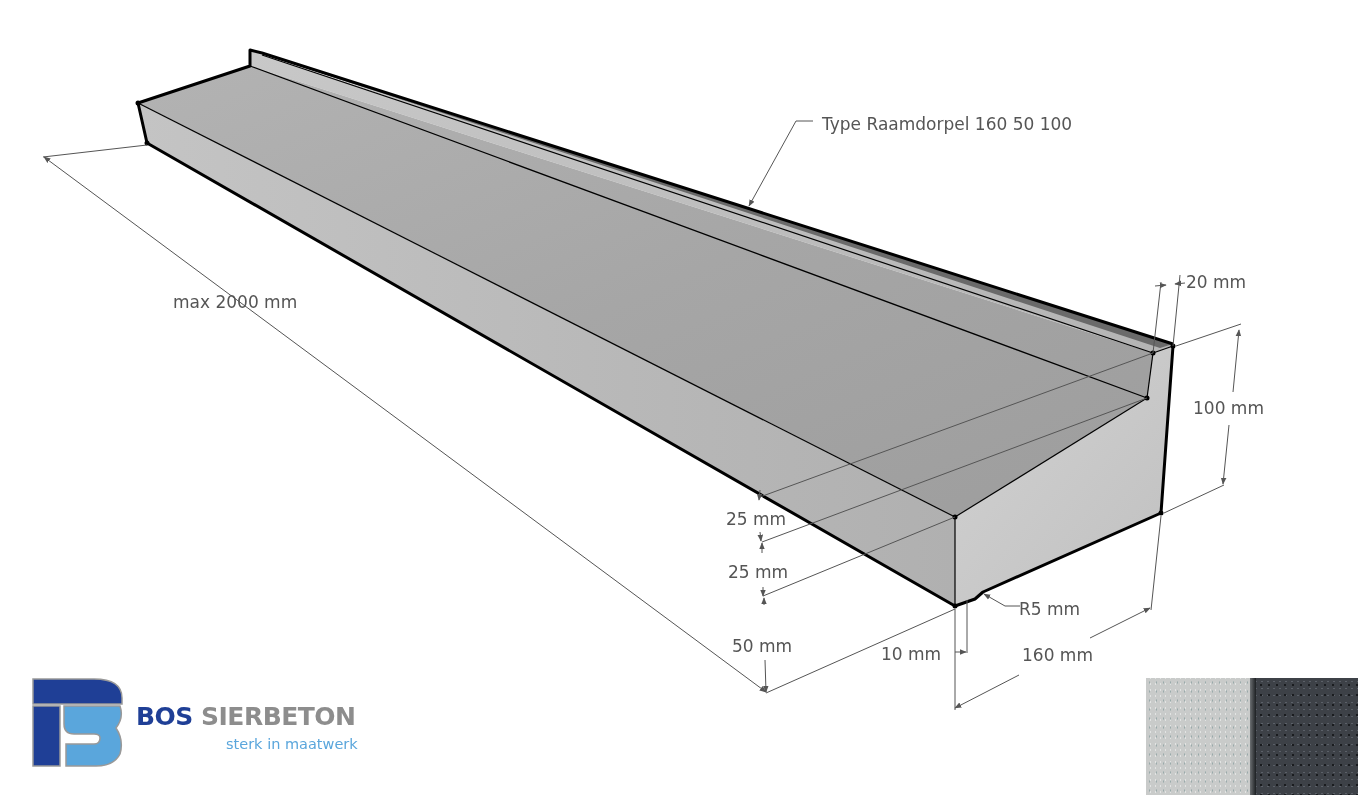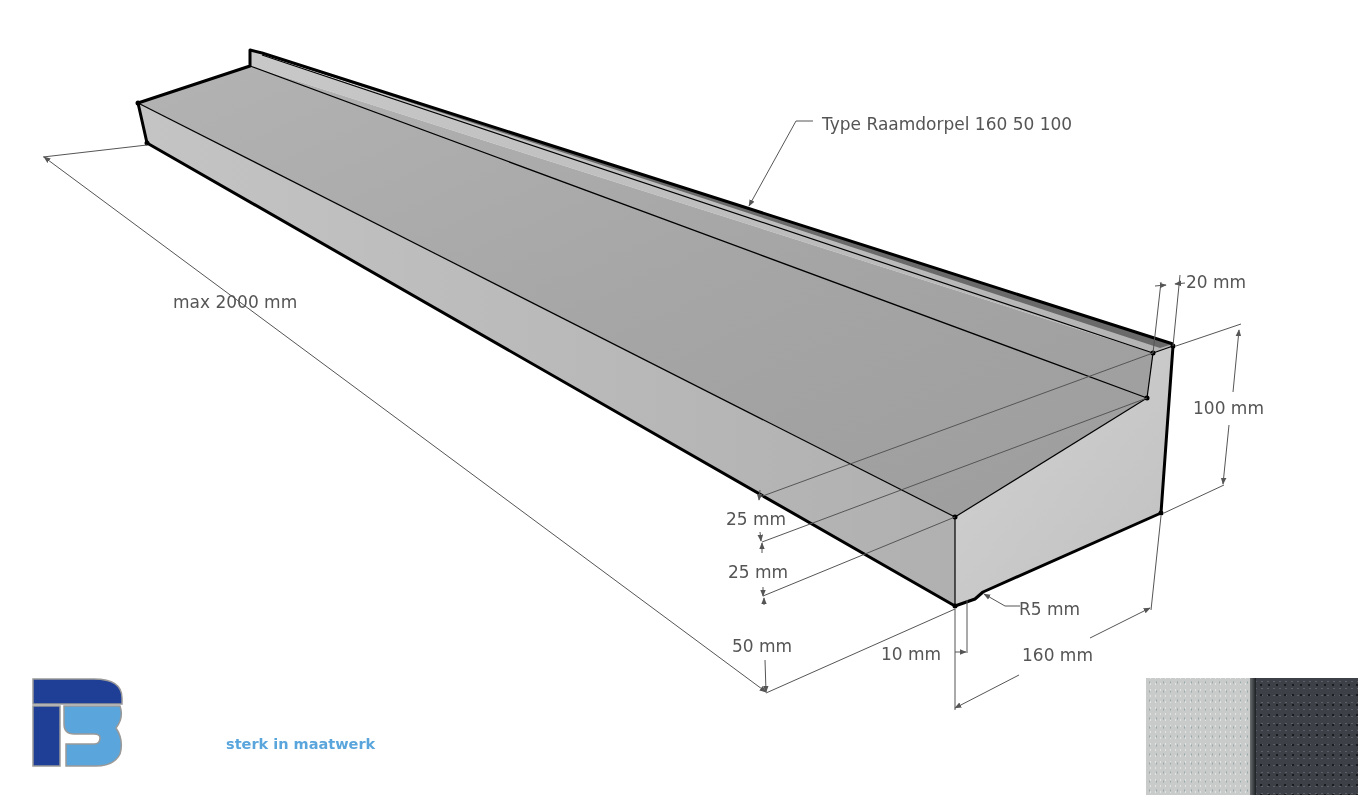--- a/index.html
+++ b/index.html
@@ -3,21 +3,21 @@
 <meta charset="utf-8">
 <style>
   html, body { margin:0; padding:0; background:#ffffff; }
   body { width:1358px; height:805px; position:relative; overflow:hidden; font-family:"DejaVu Sans", sans-serif; }
   #drawing { position:absolute; left:0; top:0; }
   .dim-text { font-family:"DejaVu Sans", sans-serif; font-size:17px; fill:#555555; }
   .logo { position:absolute; left:32px; top:678px; width:350px; height:90px; }
   .brand { position:absolute; left:136px; top:704px; font-family:"DejaVu Sans", sans-serif; font-weight:bold; font-size:25px; letter-spacing:-0.5px; white-space:nowrap; }
   .brand .b1 { color:#1f3f96; }
   .brand .b2 { color:#8d8d8d; }
-  .tagline { position:absolute; left:226px; top:736px; font-family:"DejaVu Sans", sans-serif; font-weight:bold; font-size:14.5px; color:#5aa6dc; white-space:nowrap; }
+  .tagline { position:absolute; left:226px; top:736px; font-family:"DejaVu Sans", sans-serif; font-weight:normal; font-size:14.5px; color:#5aa6dc; white-space:nowrap; }
   .swatches { position:absolute; left:1146px; top:678px; width:212px; height:117px; display:flex; }
   .sw-light { width:104px; height:100%; background:#c9cbca;
     background-image: radial-gradient(#9aa 0.6px, transparent 1px), radial-gradient(#e2e4e3 0.8px, transparent 1px);
     background-size: 7px 9px, 5px 6px; background-position: 0 0, 2px 3px; }
   .sw-gap { width:6px; height:100%; background:linear-gradient(90deg,#6b6f72,#1c1f22); }
   .sw-dark { flex:1; height:100%; background:#3d4147;
     background-image: radial-gradient(#1a1c1f 0.7px, transparent 1px), radial-gradient(#5b6068 0.7px, transparent 1px);
     background-size: 8px 10px, 6px 7px; background-position: 1px 2px, 3px 0; }
 </style>
 </head>
@@ -131,20 +131,24 @@
   <text class="dim-text" x="1019" y="615">R5 mm</text>
   <text class="dim-text" x="1022" y="661">160 mm</text>
 </svg>
 
 <div class="logo">
   <svg width="100" height="90" viewBox="0 0 100 90" style="position:absolute;left:0;top:0">
     <path d="M1,1 H62 Q90,1 90,20 V26 H1 Z" fill="#1f3f96" stroke="#999" stroke-width="1.5"></path>
     <path d="M1,28 H28 V88 H1 Z" fill="#1f3f96" stroke="#999" stroke-width="1.5"></path>
     <path d="M32,28 H88 Q92,40 84,50 Q92,62 88,76 Q82,88 64,88 H34 V66 H62 Q68,66 68,60 Q68,56 62,56 H42 Q32,56 32,46 Z" fill="#5aa6dc" stroke="#999" stroke-width="1.5"></path>
   </svg>
+  <div class="brand" style="left:104px;top:24px">
+    <span class="b1">BOS</span>
+    <span class="b2">SIERBETON</span>
+  </div>
   <div class="tagline" style="left:194px;top:58px">sterk in maatwerk</div>
 </div>
 
 <div class="swatches">
   <div class="sw-light"></div>
   <div class="sw-gap"></div>
   <div class="sw-dark"></div>
 </div>
 
 </body></html>

